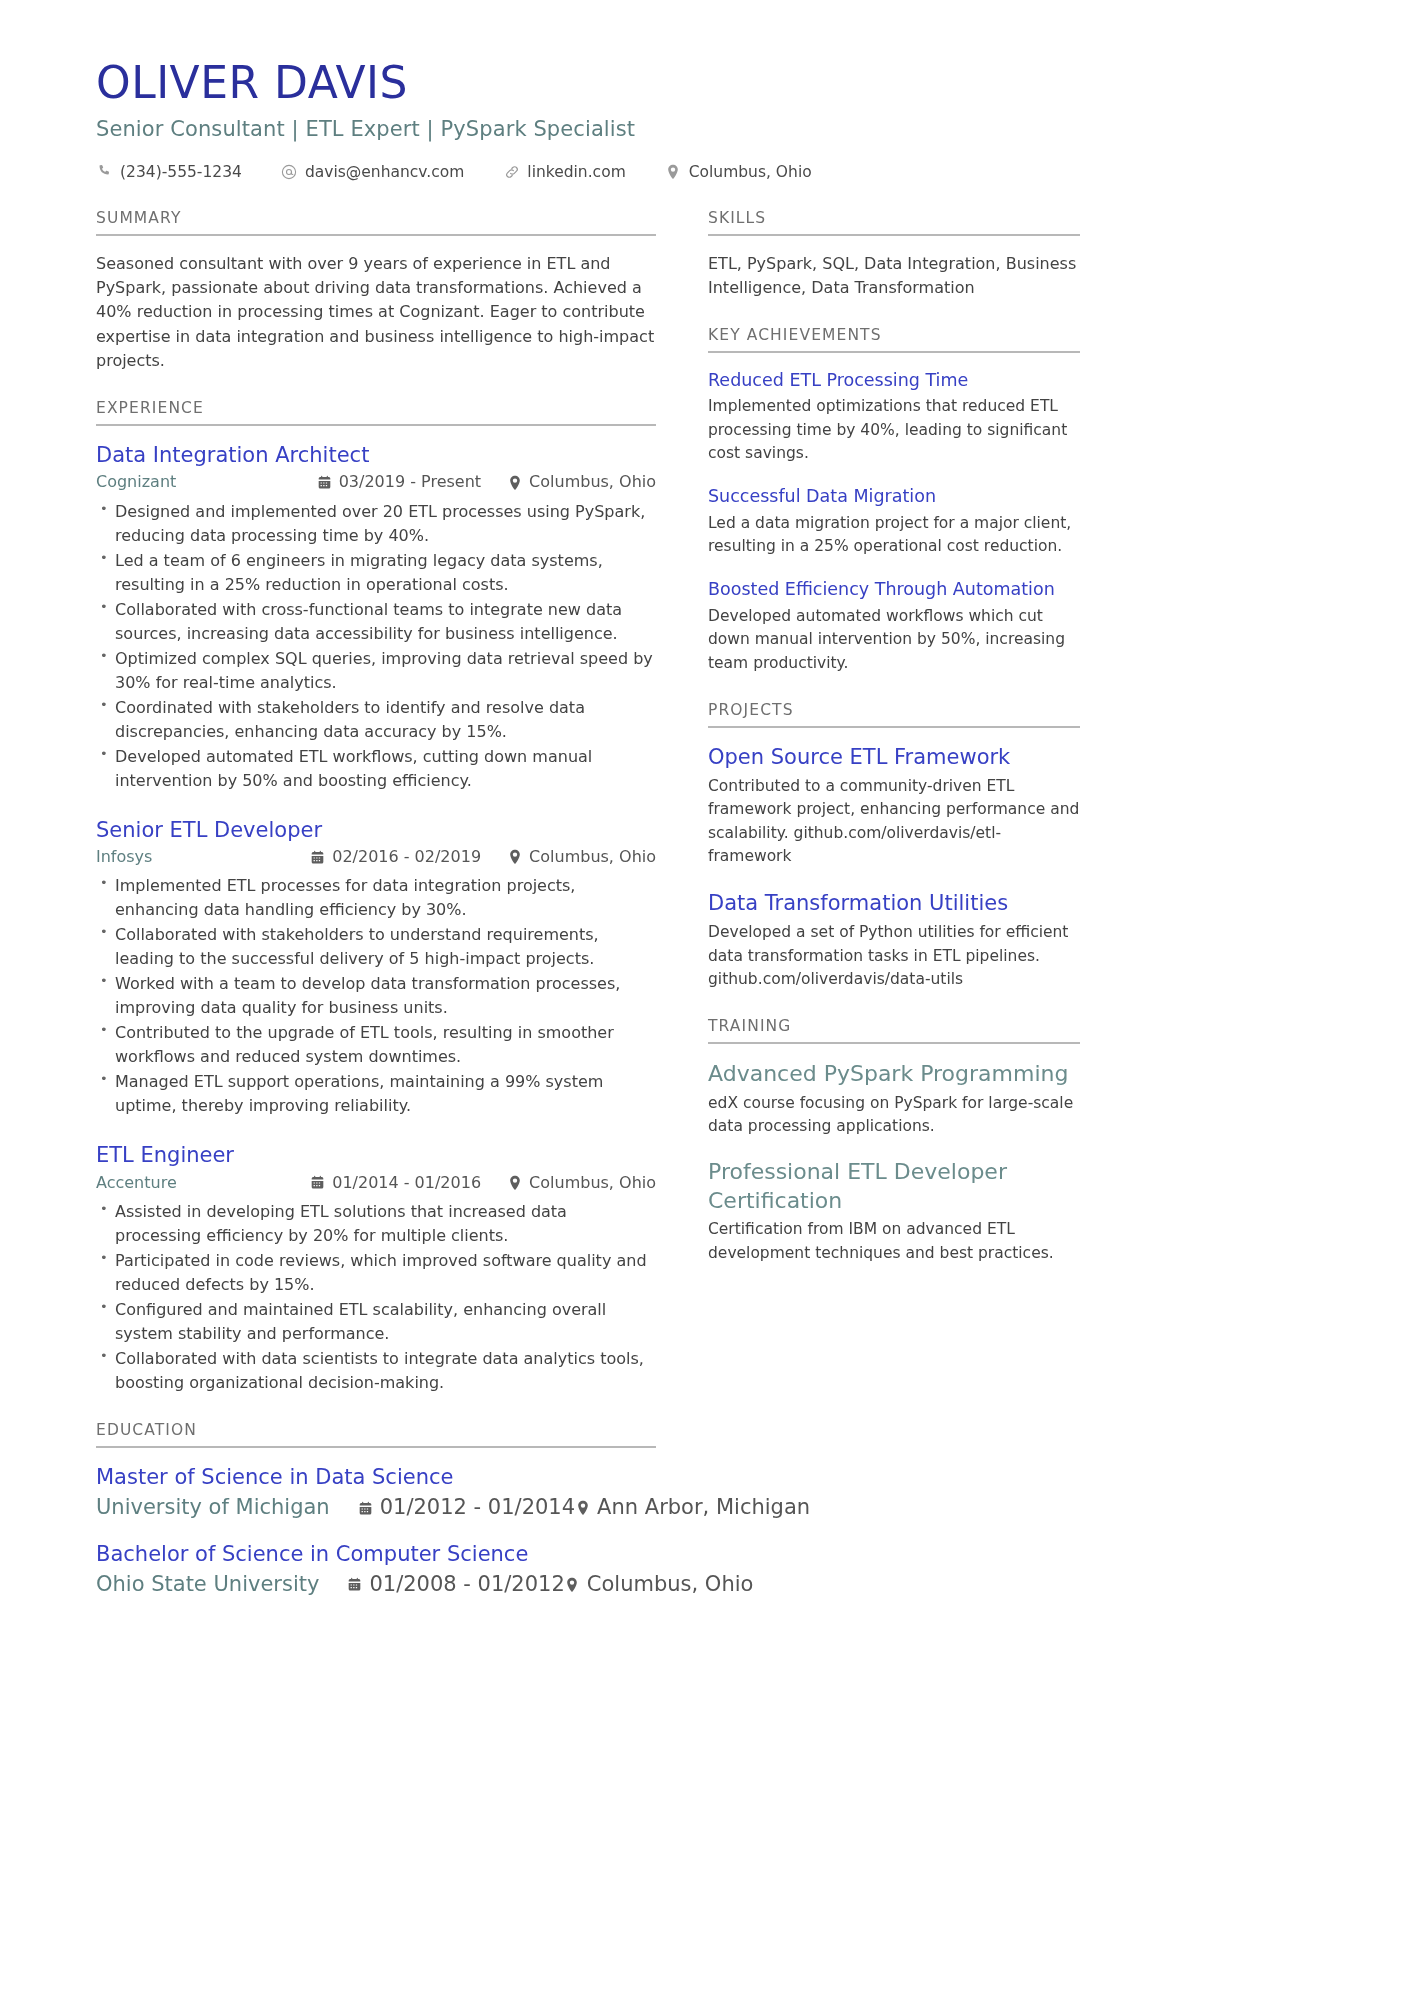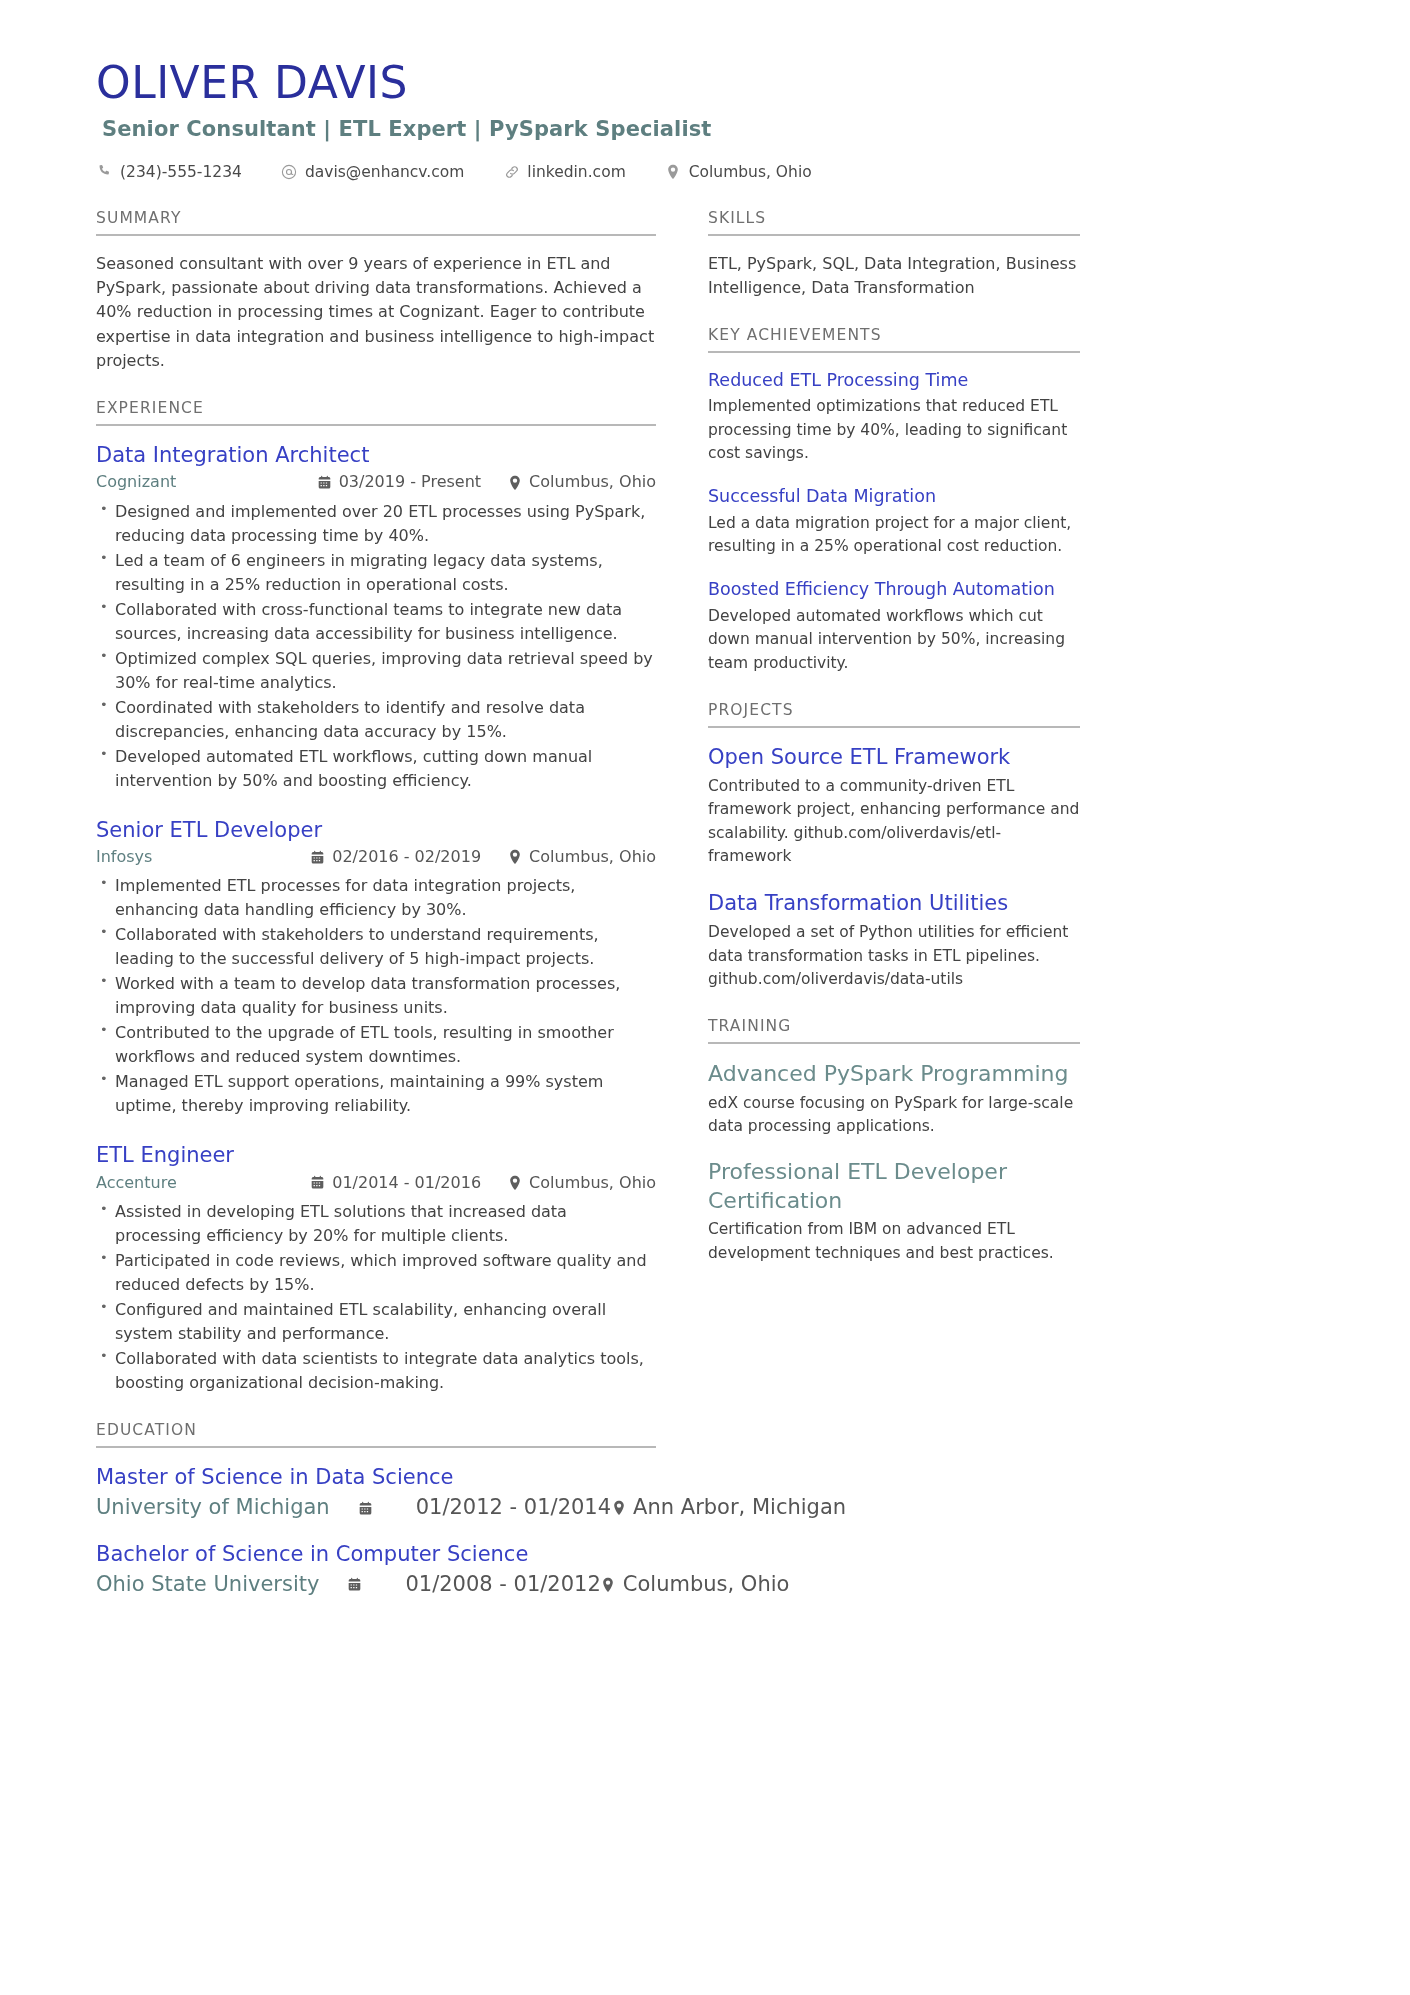--- a/index.html
+++ b/index.html
@@ -25,24 +25,24 @@
   .name {
     font-size: 44px;
     font-weight: 400;
     letter-spacing: 0.5px;
     color: #2a2f9c;
     line-height: 1.15;
     margin: 0 0 8px 0;
   }
   .headline {
     font-size: 21px;
-    font-weight: 700;
+    font-weight: 400;
     color: #5e7f80;
     letter-spacing: 0.1px;
-    margin: 0 0 22px 6px;
+    margin: 0 0 22px 0;
   }
   .contact-row {
     display: flex;
     align-items: center;
     flex-wrap: wrap;
     gap: 13px;
     font-size: 15.5px;
     color: #4a4a4a;
     margin-bottom: 28px;
   }
@@ -174,21 +174,21 @@
     margin: 0 0 2px 0;
     line-height: 1.3;
   }
   .edu-meta {
     display: flex;
     align-items: center;
     font-size: 21px;
     line-height: 1.4;
   }
   .edu-school { color: #5e7f80; flex: 0 0 auto; }
-  .edu-meta .meta-date { margin-left: 28px; gap: 36px; }
+  .edu-meta .meta-date { margin-left: 28px; }
   .edu-meta .meta-loc  { margin-left: auto; }
 
   
   .skills-text {
     font-size: 16px;
     line-height: 1.5;
     color: #434343;
     margin: 0;
   }
   .ach { margin-bottom: 20px; }

